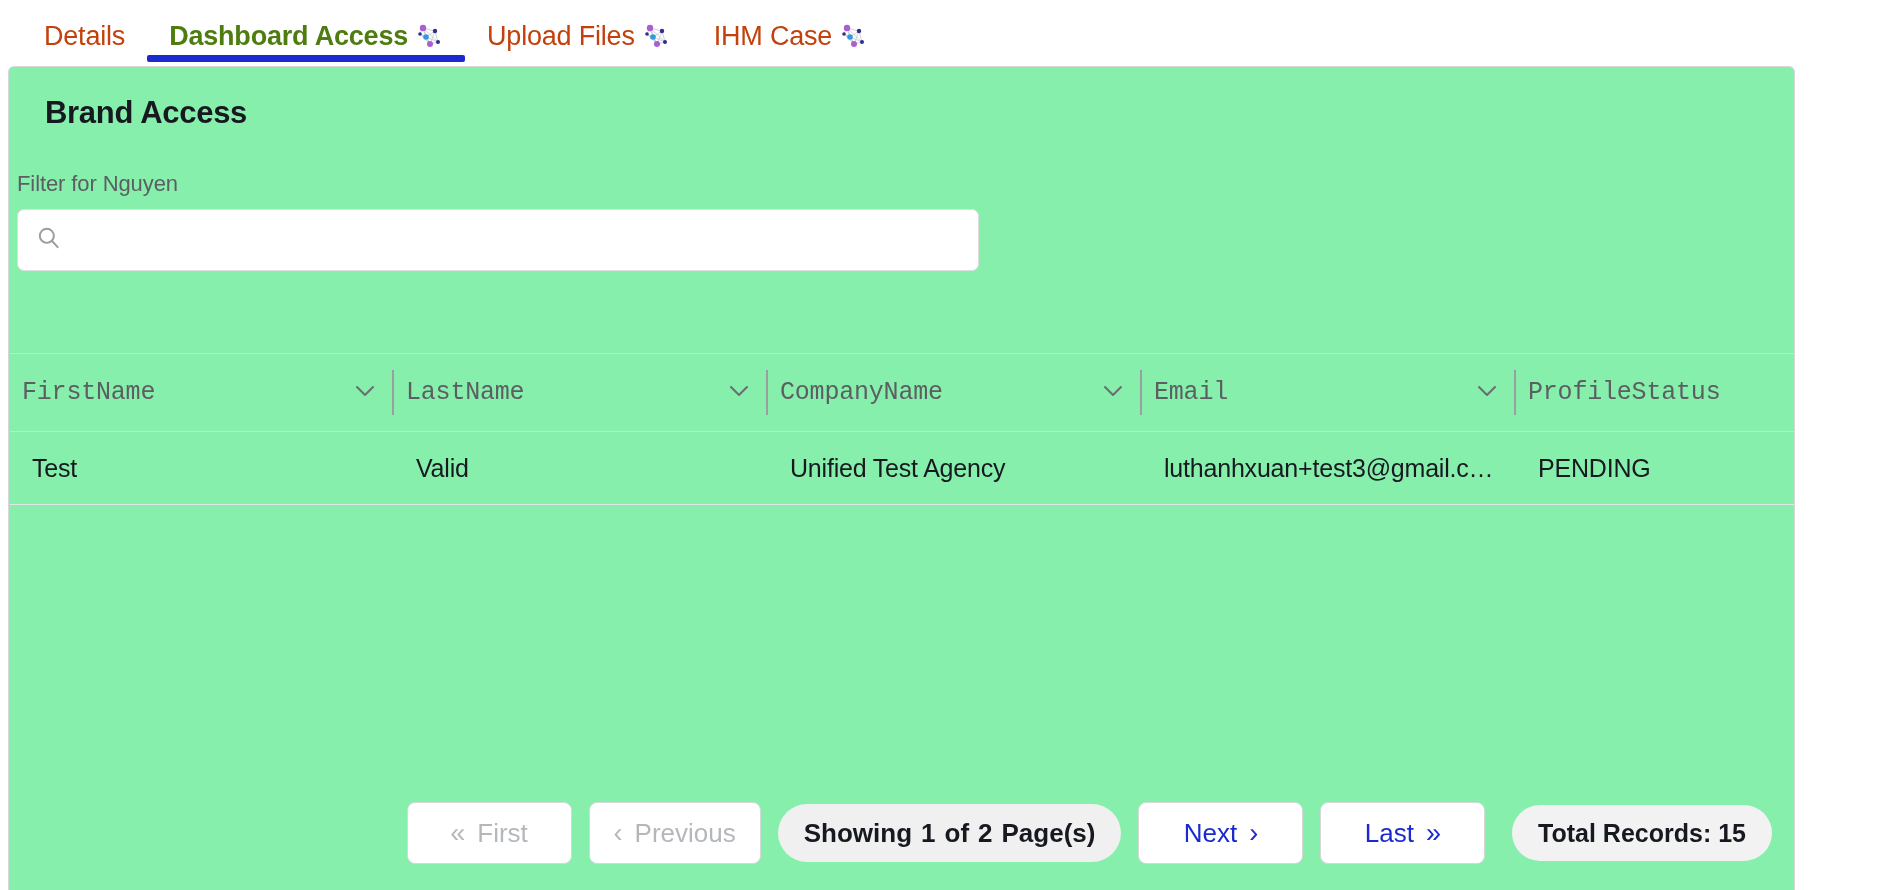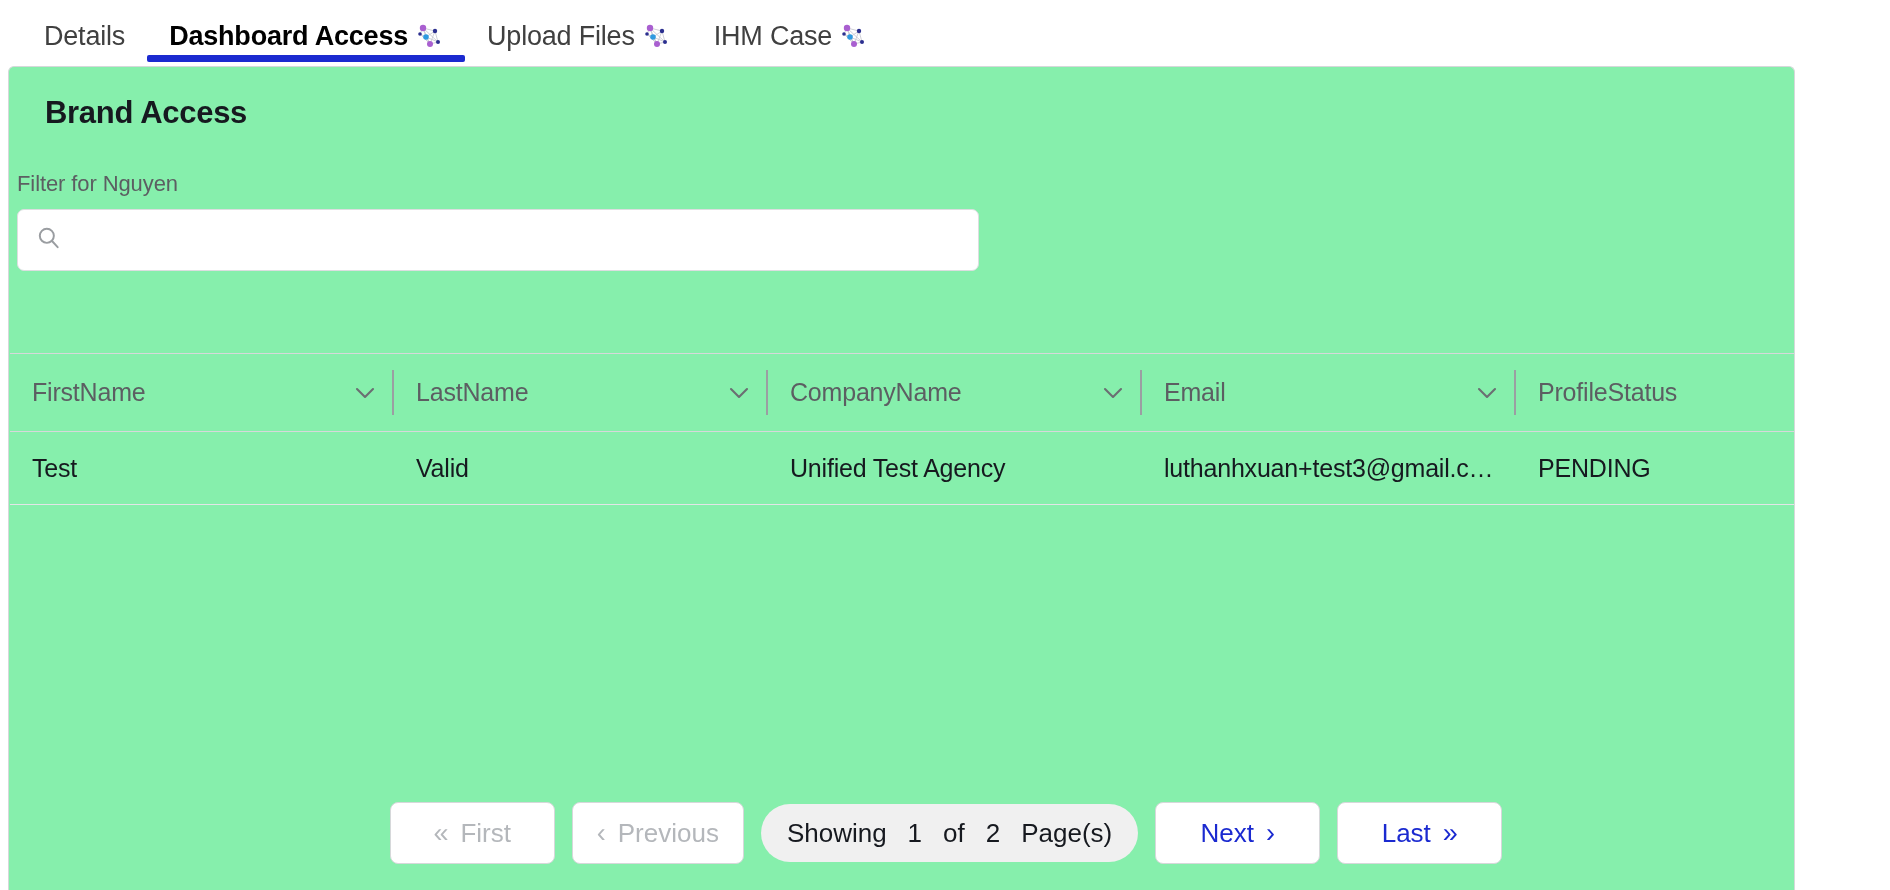--- a/index.html
+++ b/index.html
@@ -22,26 +22,26 @@
     gap: 0;
   }
   .tab {
     position: relative;
     display: flex;
     align-items: center;
     gap: 9px;
     padding: 10px 22px 0 22px;
     height: 62px;
     font-size: 27px;
-    color: #404040;
+    color: #c2410c;
     letter-spacing: -0.2px;
     cursor: pointer;
     white-space: nowrap;
   }
-  .tab.active { color: #000000; font-weight: 700; }
+  .tab.active { color: #4d7c0f; font-weight: 700; }
   .tab.active .tab-underline {
     position: absolute;
     left: 0; right: 0; bottom: 0;
     height: 7px;
     background: #1b2ad0;
     border-radius: 2px;
   }
   .tab-underline { display: none; }
 
   .net-icon { width: 26px; height: 28px; display: block; flex: 0 0 auto; }
@@ -119,24 +119,25 @@
     overflow: hidden;
     white-space: nowrap;
     text-overflow: ellipsis;
   }
   table.grid th {
     height: 78px;
     font-size: 25px;
     color: #5c5e62;
     border-bottom: 1px solid #d6d8da;
     border-top: 1px solid #d6d8da;
-    padding: 0 16px 0 22px;
+    padding: 0 16px 0 12px;
     position: relative;
     cursor: pointer;
     letter-spacing: -0.2px;
+    font-family: Liberation Mono, monospace;
   }
   .th-inner { display: flex; align-items: center; justify-content: space-between; }
   .th-label { overflow: hidden; text-overflow: ellipsis; }
   .chev { width: 26px; height: 16px; flex: 0 0 auto; margin-left: 8px; }
   .col-divider {
     position: absolute;
     right: 0; top: 16px; bottom: 16px;
     width: 2px;
     background: #9b9ea2;
   }
@@ -188,23 +189,23 @@
   .pbtn.disabled { color: #b4b7bb; cursor: default; }
   .pbtn .gl { font-size: 27px; line-height: 1; }
   .showing {
     height: 58px;
     background: #f0f0f0;
     border-radius: 29px;
     display: flex;
     align-items: center;
     padding: 0 26px;
     font-size: 26px;
-    font-weight: 400;
+    font-weight: 700;
     color: #16191f;
-    gap: 21px;
+    gap: 9px;
     white-space: nowrap;
   }
   .total-records {
     position: absolute;
     right: 22px;
     top: 738px;
     height: 56px;
     background: #f2f2f2;
     border-radius: 28px;
     display: flex;
@@ -409,14 +410,15 @@
     <div class="pbtn">
       <span>Next</span>
       <span class="gl">›</span>
     </div>
     <div class="pbtn">
       <span>Last</span>
       <span class="gl">»</span>
     </div>
   </div>
 
+  <div class="total-records">Total Records: 15</div>
 
 </div>
 
 </body></html>

